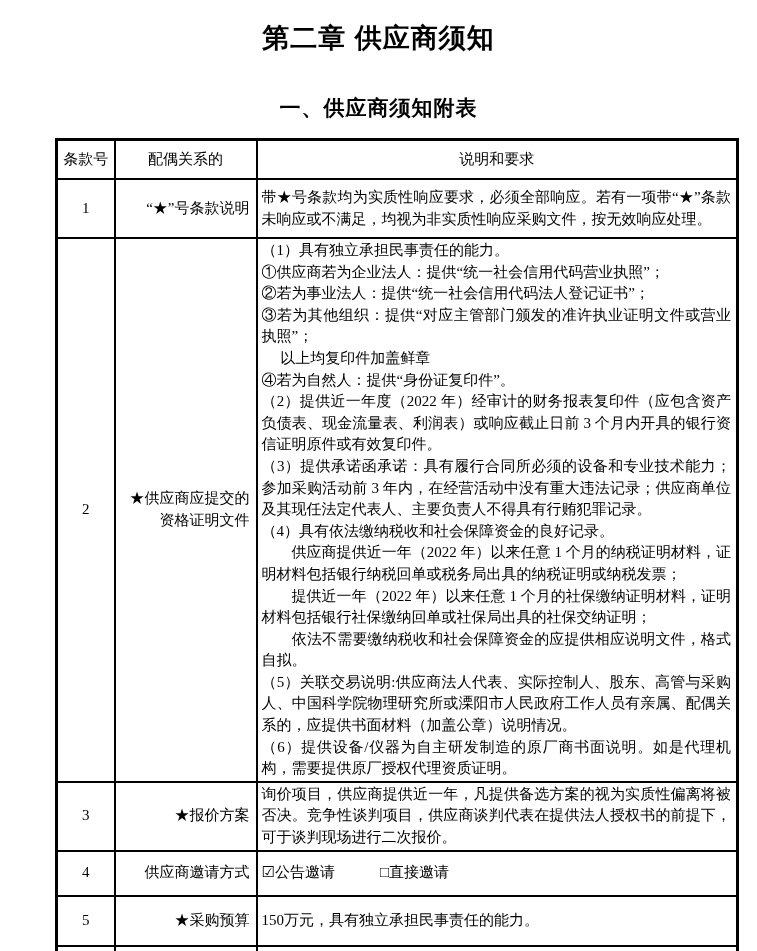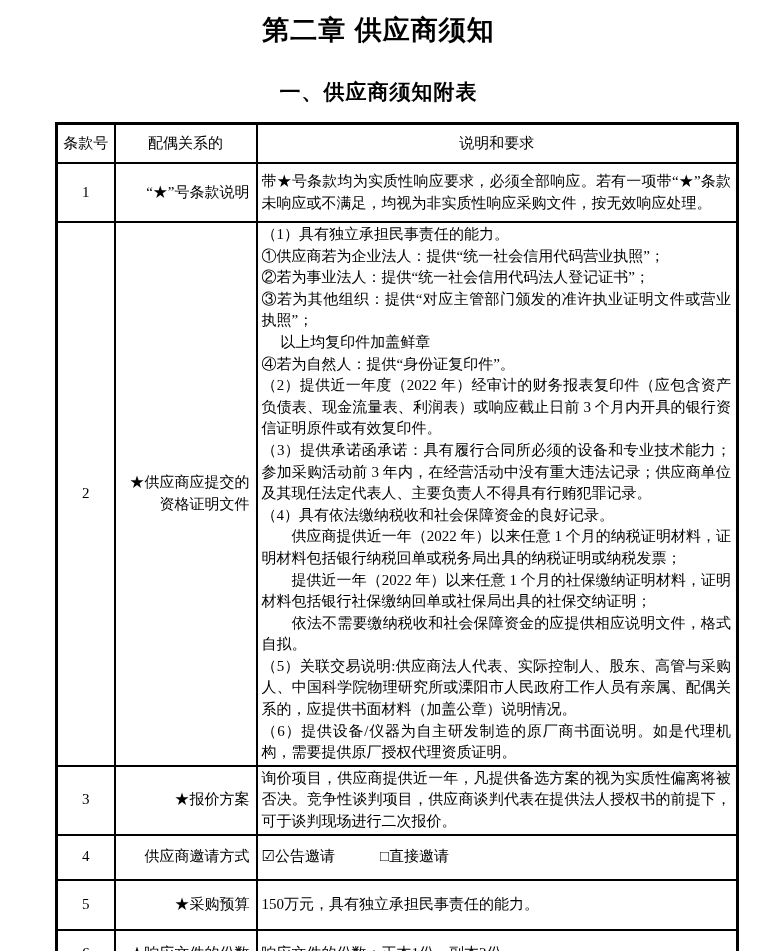--- a/index.html
+++ b/index.html
@@ -11,21 +11,21 @@
   .page {
     position: relative;
     width: 757px;
     height: 951px;
     margin: 0 auto;
     background: #ffffff;
     font-family: "Liberation Serif", "DejaVu Serif", serif;
     overflow: hidden;
   }
   .chapter-title {
-    margin: 4px;
+    margin: 12px;
     padding-top: 8px;
     text-align: center;
     font-family: "Liberation Sans", "DejaVu Sans", sans-serif;
     font-weight: 700;
     font-size: 27px;
     letter-spacing: 1px;
     color: #000000;
   }
   .section-title {
     margin: 0;

